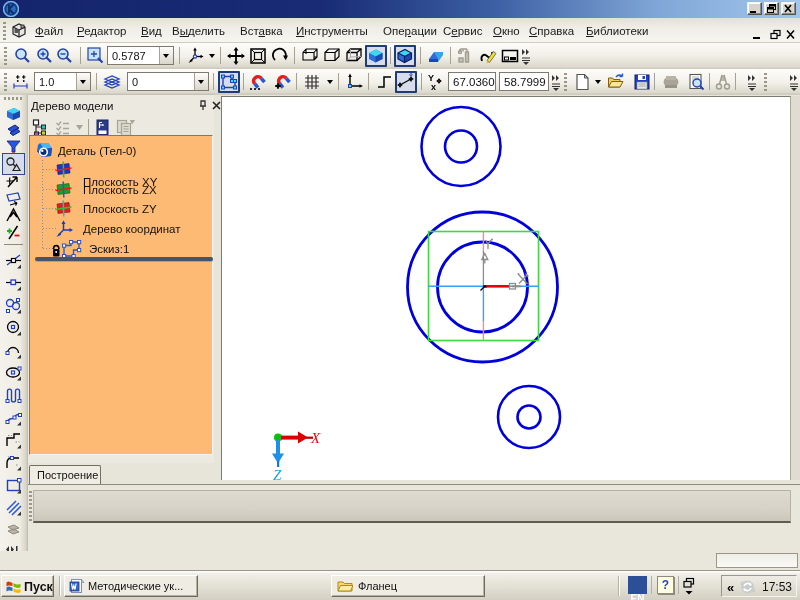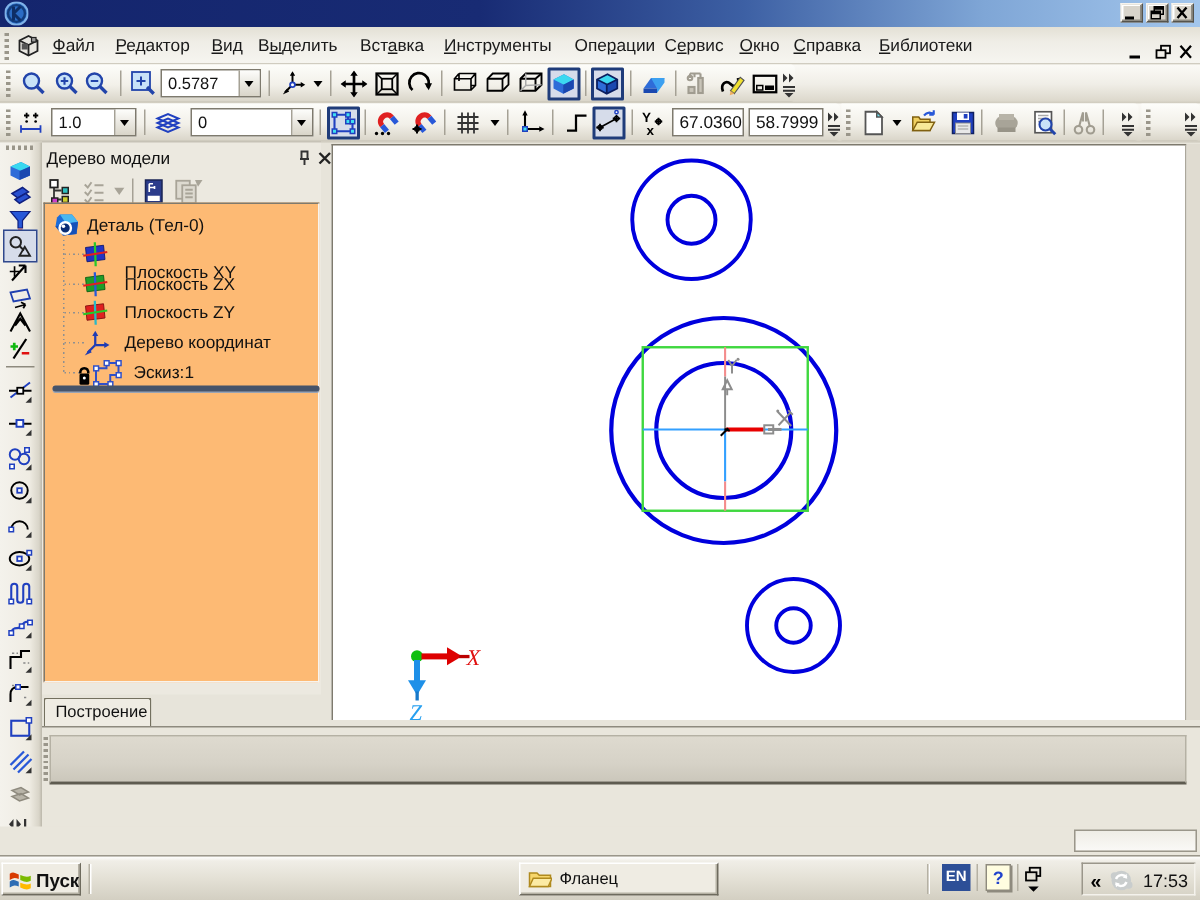--- a/index.html
+++ b/index.html
@@ -659,29 +659,38 @@
   <div class="abs tkbtn" style="left:1px;width:53px;font-weight:bold;font-size:12.5px;">
     <svg class="abs" style="left:3px;top:2px" width="17" height="17" viewBox="0 0 17 17">
       <path d="M1.5 4.5 Q3.5 3 5 4 L7.5 5 L7.5 8 Q5 7 3.5 7.6 Q2.3 8 1.5 8.6 Z" fill="#D83B01"></path>
       <path d="M8.5 5.3 L11 6.2 Q13.5 7 15.5 5.8 L15.5 9.2 Q13.5 10.4 11 9.6 L8.5 8.7 Z" fill="#7CBB00"></path>
       <path d="M1.5 9.6 Q3.5 8.2 5 8.8 L7.5 9.8 L7.5 13 Q5 12 3.5 12.6 Q2.3 13 1.5 13.6 Z" fill="#2E6DB4"></path>
       <path d="M8.5 10.5 L11 11.4 Q13.5 12.2 15.5 11 L15.5 14.2 Q13.5 15.4 11 14.6 L8.5 13.7 Z" fill="#FFB900"></path>
     </svg>
     <span class="abs" style="left:22px;top:4px;">Пуск</span>
   </div>
   <div class="abs" style="left:59px;top:5px;width:2px;height:20px;border-left:1px solid #B5B1A4;border-right:1px solid #FFF;"></div>
-  <div class="abs tkbtn" style="left:346px;width:133px;">
+  <div class="abs tkbtn" style="left:64px;width:134px;">
+    <svg class="abs" style="left:4px;top:2px" width="16" height="16" viewBox="0 0 16 16">
+      <rect x="2.5" y="1.5" width="10" height="13" fill="#F4F8FC" stroke="#7A90B8" stroke-width="1"></rect>
+      <path d="M12.5 1.5 L15 4.5 L12.5 4.5 Z" fill="#C8D4E8" stroke="#7A90B8" stroke-width="0.8"></path>
+      <rect x="1" y="4" width="9" height="9" fill="#3163C5" stroke="#1E3C78" stroke-width="0.8"></rect>
+      <path d="M2.5 5.5 L3.6 11.5 L4.8 7.5 L6 11.5 L7.1 5.5" stroke="#fff" stroke-width="1.2" fill="none"></path>
+    </svg>
+    <span class="abs" style="left:23px;top:4px;">Методические ук...</span>
+  </div>
+  <div class="abs tkbtn" style="left:331px;width:154px;">
     <svg class="abs" style="left:5px;top:3px" width="16" height="14" viewBox="0 0 16 14">
       <path d="M1 3 L1 12 L15 12 L15 4.5 L7.5 4.5 L6 3 Z" fill="#F7D66B" stroke="#B08A1E" stroke-width="1"></path>
       <path d="M1 12 L3.5 6.5 L16 6.5 L13.5 12 Z" fill="#FCEBA4" stroke="#B08A1E" stroke-width="1"></path>
     </svg>
     <span class="abs" style="left:26px;top:4px;">Фланец</span>
   </div>
   <div class="abs" style="left:618px;top:5px;width:2px;height:20px;border-left:1px solid #B5B1A4;border-right:1px solid #FFF;"></div>
-  <div class="abs" style="left:628px;top:5px;width:19px;height:18px;background:#2D4F97;color:#fff;font-weight:bold;font-size:10px;text-align:center;padding-top:3px;">EN</div>
+  <div class="abs" style="left:628px;top:5px;width:19px;height:18px;background:#2D4F97;color:#fff;font-weight:bold;font-size:10px;text-align:center;padding-top:17px;">EN</div>
   <div class="abs" style="left:651px;top:5px;width:1px;height:18px;background:#B5B1A4;"></div>
   <div class="abs" style="left:657px;top:5px;width:17px;height:18px;background:#FFFDE0;border:1px solid #8E8A7E;box-shadow:1px 1px 0 #8E8A7E;color:#2244CC;font-weight:bold;font-size:12px;text-align:center;padding-top:1px;">?</div>
   <div class="abs" style="left:678px;top:5px;width:1px;height:18px;background:#B5B1A4;"></div>
   <svg class="abs" style="left:683px;top:6px" width="12" height="18" viewBox="0 0 12 18">
     <rect x="3.5" y="1.5" width="7" height="5.5" fill="none" stroke="#000" stroke-width="1.2"></rect>
     <rect x="1" y="4.5" width="7" height="5.5" fill="#E4E1D6" stroke="#000" stroke-width="1.2"></rect>
     <path d="M2.5 14 L9.5 14 L6 17.5 Z" fill="#000"></path>
   </svg>
   <div class="abs" style="left:721px;top:4px;width:76px;height:22px;border:1px solid;border-color:#9A968A #F4F2EC #F4F2EC #9A968A;">
     <span class="abs" style="left:5px;top:4px;font-size:13px;font-weight:bold;color:#000;">«</span>

